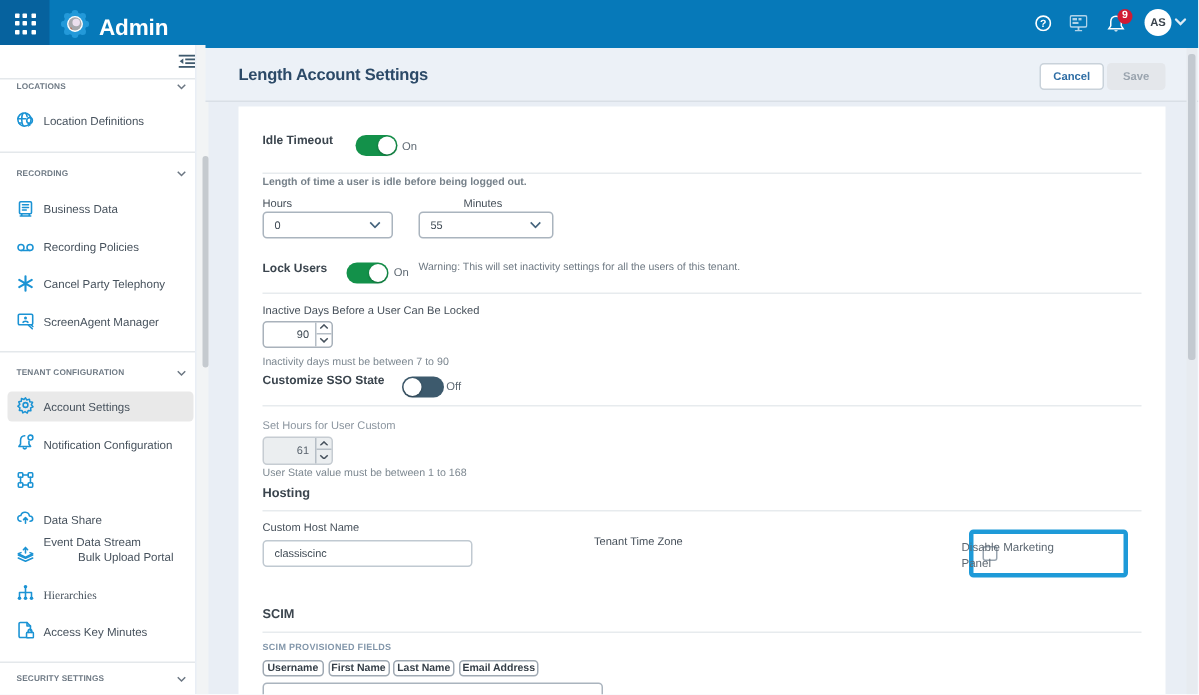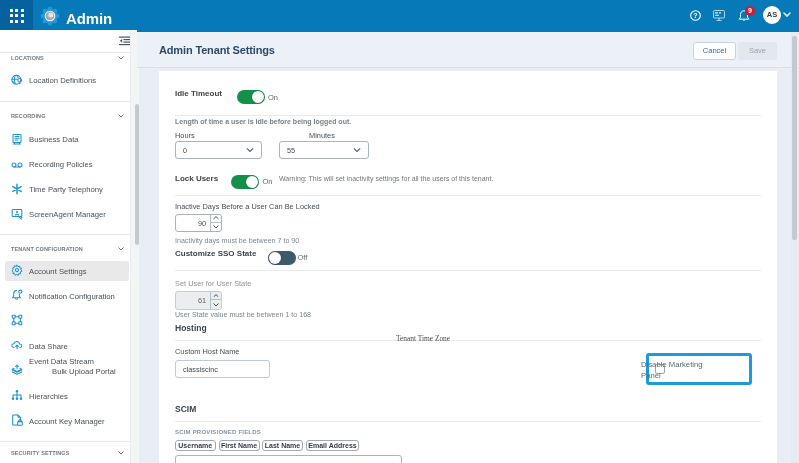--- a/index.html
+++ b/index.html
@@ -16,21 +16,21 @@
 #sbtrack { left:130.5px; top:30px; width:8.5px; height:433px; background:#f2f4f5; }
 #sbthumb { left:134.5px; top:104px; width:4.5px; height:141px; background:#c5cacf; border-radius:2px; }
 .sec { position:absolute; left:11px; color:#6f7a85; font-size:5.5px; font-weight:bold; letter-spacing:0.1px; }
 .item { position:absolute; left:29px; color:#47525d; font-size:7.7px; }
 .chev { position:absolute; left:117px; width:8px; height:8px; }
 .divh { position:absolute; left:0px; width:130px; height:1px; background:#e4e8eb; }
 #activebg { left:5px; top:261px; width:124px; height:19.5px; background:#e9e9e9; border-radius:3px; }
 
 #hdrband { left:137px; top:30px; width:662px; height:38px; background:#ecf1f7; border-top:2px solid #0679b9; border-bottom:1px solid #d9dfe6; }
 #title { left:159px; top:44px; font-size:11px; font-weight:bold; letter-spacing:-0.15px; color:#2c4a68; }
-.btn { position:absolute; top:42px; height:18px; font-size:7.5px; font-weight:normal; text-align:center; border-radius:3px; }
+.btn { position:absolute; top:42px; height:18px; font-size:7.5px; font-weight:bold; text-align:center; border-radius:3px; }
 #btncancel { left:693px; width:43px; line-height:16px; background:#fff; border:1px solid #c9d2da; color:#2e6da4; }
 #btnsave { left:738px; width:39px; line-height:18px; background:#e4e7eb; color:#9aa4ae; }
 #card { left:159px; top:71px; width:618px; height:392px; background:#fff; }
 #mtrack { left:791px; top:32px; width:7px; height:431px; background:#e7ebf0; }
 #mthumb { left:791.5px; top:36px; width:5px; height:204px; background:#c3c9d0; border-radius:2px; }
 
 .blabel { position:absolute; font-size:8px; font-weight:bold; color:#3b454e; }
 .rlabel { position:absolute; font-size:7.4px; color:#454f59; }
 .helper { position:absolute; font-size:7.1px; color:#7c8790; }
 .cdiv { position:absolute; left:175px; width:586px; height:1px; background:#e7ebee; }
@@ -139,37 +139,37 @@
   <div class="abs item" style="top:76px;">Location Definitions</div>
   <div class="abs divh" style="top:101px;"></div>
 
   <div class="abs sec" style="top:112.5px;">RECORDING</div>
   <svg class="abs chev" style="top:112px;" viewBox="0 0 8 8">
       <path d="M1.5 2.5 L4 5 L6.5 2.5" fill="none" stroke="#6b7682" stroke-width="1"></path>
     </svg>
 
   <div class="abs item" style="top:134.5px;">Business Data</div>
   <div class="abs item" style="top:159.5px;">Recording Policies</div>
-  <div class="abs item" style="top:184.5px;">Time Party Telephony</div>
+  <div class="abs item" style="top:184.5px;">Cancel Party Telephony</div>
   <div class="abs item" style="top:209.5px;">ScreenAgent Manager</div>
   <div class="abs divh" style="top:234px;"></div>
 
   <div class="abs sec" style="top:245.5px;">TENANT CONFIGURATION</div>
   <svg class="abs chev" style="top:245px;" viewBox="0 0 8 8">
       <path d="M1.5 2.5 L4 5 L6.5 2.5" fill="none" stroke="#6b7682" stroke-width="1"></path>
     </svg>
 
   <div class="abs" id="activebg"></div>
   <div class="abs item" style="top:266.5px;">Account Settings</div>
   <div class="abs item" style="top:291.5px;">Notification Configuration</div>
   <div class="abs item" style="top:316.5px;margin-top:40px;">Event Data Stream</div>
   <div class="abs item" style="top:341.5px;">Data Share</div>
   <div class="abs item" style="top:366.5px;padding-left:23px;">Bulk Upload Portal</div>
-  <div class="abs item" style="top:391.5px;">Hierarchies</div>
-  <div class="abs item" style="top:416.5px;">Account Key Manager</div>
+  <div class="abs item" style="top:391.5px;font-family:Liberation Serif, serif;">Hierarchies</div>
+  <div class="abs item" style="top:416.5px;">Access Key Minutes</div>
   <div class="abs divh" style="top:441px;"></div>
 
   <div class="abs sec" style="top:449.5px;">SECURITY SETTINGS</div>
   <svg class="abs chev" style="top:449px;" viewBox="0 0 8 8">
       <path d="M1.5 2.5 L4 5 L6.5 2.5" fill="none" stroke="#6b7682" stroke-width="1"></path>
     </svg>
 
   <div id="icons">
       <svg style="position:absolute;left:11px;top:74px" width="12" height="12" viewBox="0 0 12 12" fill="none" stroke="#1b93d4" stroke-width="1.05" stroke-linecap="round" stroke-linejoin="round">
         <circle cx="5.3" cy="5.7" r="4.4"></circle>
@@ -229,21 +229,21 @@
       </svg>
       <svg style="position:absolute;left:11px;top:414px" width="12" height="12" viewBox="0 0 12 12" fill="none" stroke="#1b93d4" stroke-width="1.05" stroke-linecap="round" stroke-linejoin="round">
         <path d="M8.5 11 L2.5 11 C2 11 1.7 10.7 1.7 10.2 L1.7 1.8 C1.7 1.3 2 1 2.5 1 L7 1 L9.3 3.3 L9.3 6.5"></path>
         <path d="M7 1 L7 3.3 L9.3 3.3"></path>
         <rect x="6.7" y="7.6" width="4.6" height="3.6" rx="0.6" fill="#fff"></rect>
         <path d="M7.8 7.6 L7.8 6.8 A1.2 1.2 0 0 1 10.2 6.8 L10.2 7.6"></path>
       </svg>
     </div>
 
   <div class="abs" id="hdrband"></div>
-  <div class="abs" id="title">Admin Tenant Settings</div>
+  <div class="abs" id="title">Length Account Settings</div>
   <div class="abs btn" id="btncancel">Cancel</div>
   <div class="abs btn" id="btnsave">Save</div>
   <div class="abs" id="card"></div>
   <div class="abs" id="mtrack"></div>
   <div class="abs" id="mthumb"></div>
 
   <div class="blabel" style="left:175px; top:88.5px;">Idle Timeout</div>
   <div class="tgl tglon" style="left:237px; top:89.5px;">
       <div class="knob"></div>
     </div>
@@ -292,21 +292,21 @@
   </div>
   <div class="helper" style="left:175px; top:236.5px;">Inactivity days must be between 7 to 90</div>
 
   <div class="blabel" style="left:175px; top:249px;">Customize SSO State</div>
   <div class="tgl tgloff" style="left:268px; top:250.5px;">
       <div class="knob"></div>
     </div>
   <div class="tlab" style="left:297.5px; top:253px;text-align:center;">Off</div>
   <div class="cdiv" style="top:270px;"></div>
 
-  <div class="rlabel" style="left:175px; top:279px; color:#8b959f;">Set User for User State</div>
+  <div class="rlabel" style="left:175px; top:279px; color:#8b959f;">Set Hours for User Custom</div>
   <div class="spin spind" style="left:175px; top:291px;">
     <span class="val">61</span>
     <div class="arr">
       <div class="up">
           <svg width="6" height="3.5" viewBox="0 0 6 3.5">
             <path d="M0.5 3 L3 0.6 L5.5 3" fill="none" stroke="#47525d" stroke-width="1"></path>
           </svg>
         </div>
       <div class="dn">
           <svg width="6" height="3.5" viewBox="0 0 6 3.5">
@@ -314,25 +314,25 @@
           </svg>
         </div>
     </div>
   </div>
   <div class="helper" style="left:175px; top:311px;">User State value must be between 1 to 168</div>
 
   <div class="blabel" style="left:175px; top:322.5px; font-size:8.5px;">Hosting</div>
   <div class="cdiv" style="top:340px;"></div>
 
   <div class="rlabel" style="left:175px; top:347px;">Custom Host Name</div>
-  <div class="sel" style="left:175px; top:359.5px; width:95px; height:18px; border-color:#c0c9d1;">
+  <div class="sel" style="left:175px; top:359.5px; width:140px; height:18px; border-color:#c0c9d1;">
       <span class="txt">classiscinc</span>
     </div>
 
-  <div class="rlabel" style="left:396px; top:334px;font-family:Liberation Serif, serif;">Tenant Time Zone</div>
+  <div class="rlabel" style="left:396px; top:356px;">Tenant Time Zone</div>
 
   <div class="abs" style="left:646px; top:352.5px; width:106px; height:32px; border:3.5px solid #1e9ad8; border-radius:3px; background:#fff;"></div>
   <div class="abs" style="left:655px; top:364px; width:9.5px; height:9.5px; border:1px solid #9aa5b0; border-radius:2px; background:#fff;"></div>
   <div class="abs" style="left:641px; top:358.5px; width:75px; font-size:7.7px; color:#5e6973; line-height:11.5px;">Disable Marketing Panel</div>
 
   <div class="blabel" style="left:175px; top:404px; font-size:8.5px;">SCIM</div>
   <div class="cdiv" style="top:420.5px;"></div>
 
   <div class="abs" style="left:175px; top:428.5px; font-size:6px; font-weight:bold; letter-spacing:0.2px; color:#8296aa;">SCIM PROVISIONED FIELDS</div>
   <div class="chip" style="left:174.5px; top:439.5px; width:41.5px;">Username</div>

